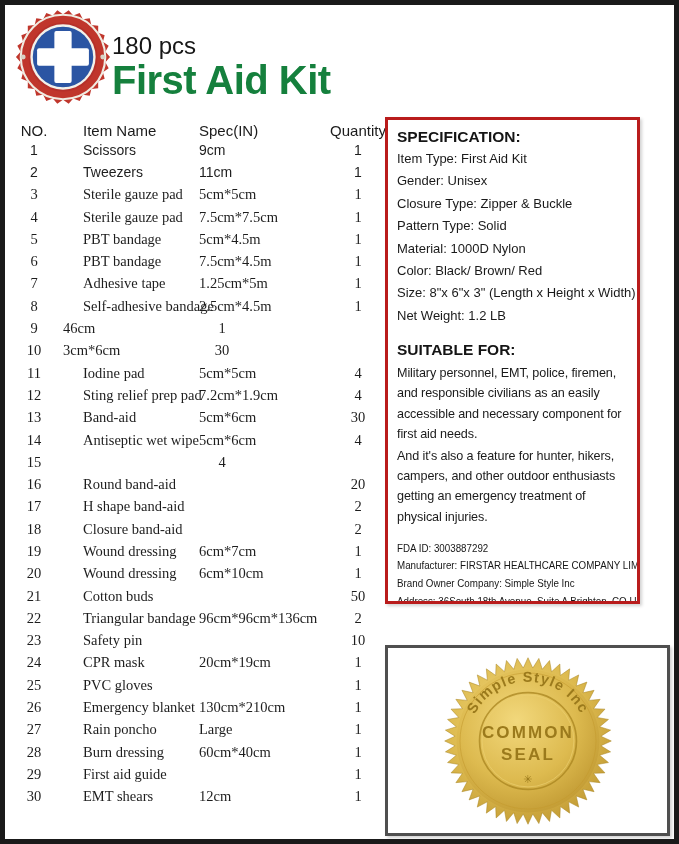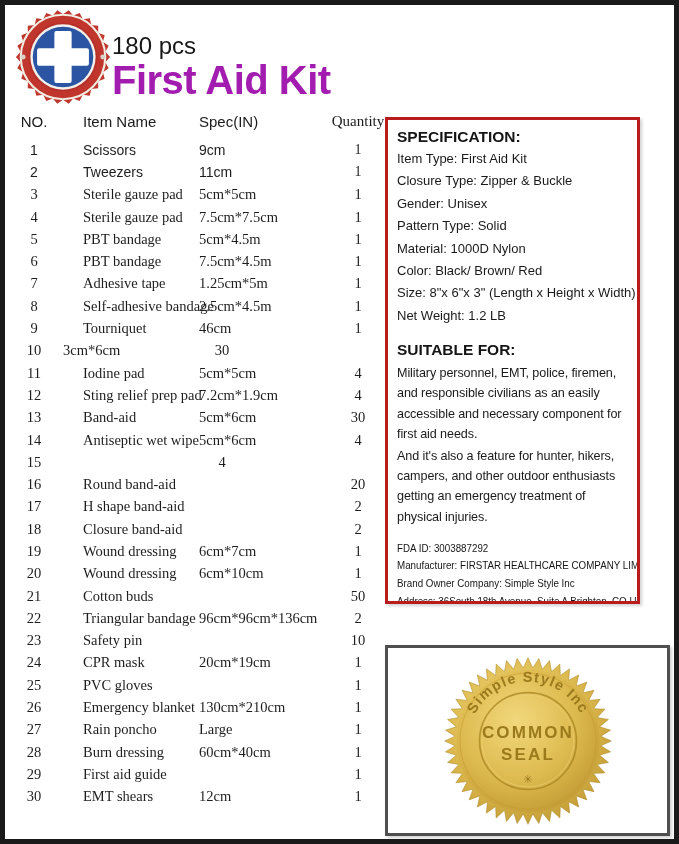--- a/index.html
+++ b/index.html
@@ -5,28 +5,28 @@
   html,body{margin:0;padding:0;background:#fff;}
   .page{
     position:relative;width:679px;height:844px;box-sizing:border-box;
     border:5px solid #1a1a1a;background:#fff;overflow:hidden;
     font-family:"Liberation Sans",sans-serif;color:#1c1c1c;
   }
   
   .logo{position:absolute;left:10px;top:4px;width:96px;height:96px;}
   .brand{position:absolute;left:107px;top:28px;}
   .pieces{font-size:24px;line-height:26px;color:#161616;}
-  .title{font-size:40px;line-height:42px;font-weight:600;color:#a21caf;letter-spacing:-0.5px;}
+  .title{font-size:40px;line-height:42px;font-weight:600;color:#15803d;letter-spacing:-0.5px;}
   
   .table{position:absolute;left:0;top:108px;width:395px;}
-  .thead{display:flex;align-items:flex-start;height:26px;font-size:15px;color:#1b1b1b;}
+  .thead{display:flex;align-items:flex-end;height:26px;font-size:15px;color:#1b1b1b;}
   .c-no{width:58px;text-align:center;flex:none;}
   .c-name{width:136px;padding-left:20px;box-sizing:border-box;flex:none;white-space:nowrap;}
   .c-spec{width:122px;flex:none;white-space:nowrap;}
-  .c-qty{width:74px;text-align:center;flex:none;font-family:Liberation Serif, serif;}
+  .c-qty{width:74px;text-align:center;flex:none;}
   .trow{display:flex;align-items:center;height:22.3px;font-family:"Liberation Serif",serif;font-size:14.5px;color:#1d1d1d;}
   .tbody .trow:nth-child(-n+2){font-family:"Liberation Sans",sans-serif;font-size:14px;}
   .trow-total{display:flex;align-items:center;height:22px;margin-top:3px;font-family:"Liberation Serif",serif;font-size:14.5px;}
   
   .panel{
     position:absolute;left:380px;top:112px;width:255px;height:487px;box-sizing:border-box;
     border:3px solid #b91c1c;background:#fff;padding:6px 9px;overflow:hidden;
     box-shadow:2px 2px 3px rgba(0,0,0,.18);
   }
   .sec-head{font-size:15.5px;font-weight:600;line-height:22px;color:#141414;}
@@ -118,21 +118,20 @@
           <span class="c-qty">1</span>
         </div>
         <div class="trow">
           <span class="c-no">8</span>
           <span class="c-name">Self-adhesive bandage</span>
           <span class="c-spec">2.5cm*4.5m</span>
           <span class="c-qty">1</span>
         </div>
         <div class="trow">
           <span class="c-no">9</span>
-          <span class="c-name">Tourniquet</span>
           <span class="c-spec">46cm</span>
           <span class="c-qty">1</span>
         </div>
         <div class="trow">
           <span class="c-no">10</span>
           <span class="c-spec">3cm*6cm</span>
           <span class="c-qty">30</span>
         </div>
         <div class="trow">
           <span class="c-no">11</span>
@@ -253,22 +252,22 @@
           <span class="c-spec">12cm</span>
           <span class="c-qty">1</span>
         </div>
       </div>
   </div>
 
   <div class="panel">
     <div class="sec-head">SPECIFICATION:</div>
     <div>
       <div class="spec-line">Item Type: First Aid Kit</div>
+      <div class="spec-line">Gender: Unisex</div>
       <div class="spec-line">Closure Type: Zipper &amp; Buckle</div>
-      <div class="spec-line">Gender: Unisex</div>
       <div class="spec-line">Pattern Type: Solid</div>
       <div class="spec-line">Material: 1000D Nylon</div>
       <div class="spec-line">Color: Black/ Brown/ Red</div>
       <div class="spec-line">Size: 8"x 6"x 3" (Length x Height x Width)</div>
       <div class="spec-line">Net Weight: 1.2 LB</div>
     </div>
     <div class="sec-head suit-head">SUITABLE FOR:</div>
     <div class="suit-par">Military personnel, EMT, police, firemen, and responsible civilians as an easily accessible and necessary component for first aid needs.</div>
     <div class="suit-par">And it's also a feature for hunter, hikers, campers, and other outdoor enthusiasts getting an emergency treatment of physical injuries.</div>
     <div class="fda">

